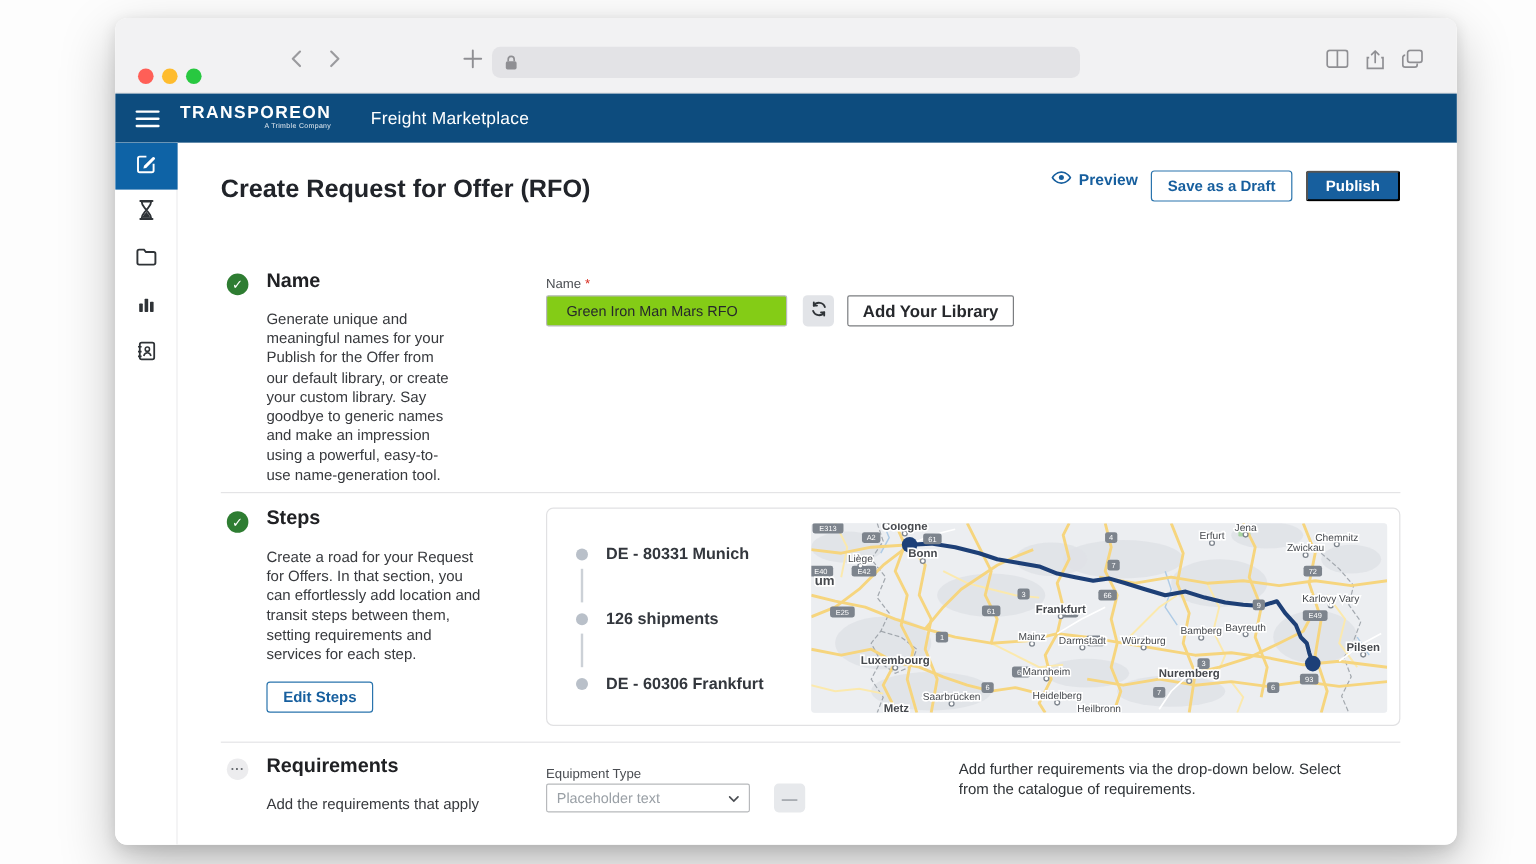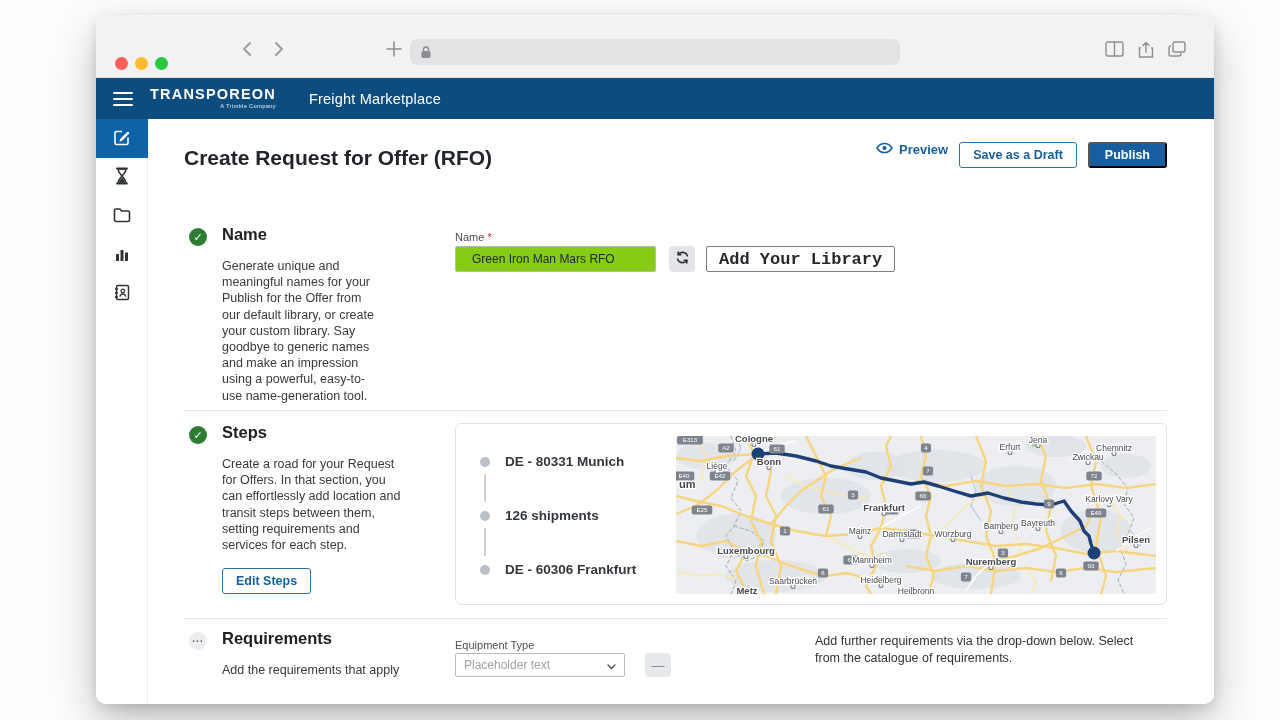--- a/index.html
+++ b/index.html
@@ -53,32 +53,32 @@
 
   .check-circle { position:absolute; width:18px; height:18px; border-radius:50%; background:#2e7d32; color:#fff; font-size:11px; font-weight:700; display:flex; align-items:center; justify-content:center; font-family:"DejaVu Sans",sans-serif; }
   .dots-circle { position:absolute; width:18px; height:18px; border-radius:50%; background:#ececee; color:#5f6368; font-size:10px; font-weight:700; letter-spacing:.5px; display:flex; align-items:center; justify-content:center; }
   .sec-title { position:absolute; font-size:16.5px; font-weight:600; color:#202124; }
   .sec-desc { position:absolute; font-size:12.5px; line-height:16.2px; color:#37393d; }
 
   .field-label { position:absolute; font-size:11px; color:#4a4d52; }
   .req-star { color:#d93025; }
   .text-input { position:absolute; width:201px; height:26px; border:1px solid #b7b9bc; border-radius:2px; font-size:12px; color:#26282c; padding:0 16px; font-family:inherit; background:#84cc16; }
   .icon-btn { position:absolute; width:26px; height:26px; background:#e2e4e8; border:none; border-radius:4px; display:flex; align-items:center; justify-content:center; cursor:pointer; color:#2f3337; }
-  .btn-outline-dark { position:absolute; height:26px; background:#fff; border:1px solid #7b7d80; border-radius:2px; color:#26282c; font-size:17px; font-weight:600; padding:0 12px; display:flex; align-items:center; cursor:pointer; font-family:Liberation Mono, monospace; }
+  .btn-outline-dark { position:absolute; height:26px; background:#fff; border:1px solid #7b7d80; border-radius:2px; color:#26282c; font-size:14px; font-weight:600; padding:0 12px; display:flex; align-items:center; cursor:pointer; font-family:Liberation Sans, sans-serif; }
 
   .steps-card { position:absolute; left:307px; top:304px; width:712px; height:182px; border:1px solid #e1e1e3; border-radius:6px; background:#fff; }
   .step-dot { position:absolute; left:24px; width:10px; height:10px; border-radius:50%; background:#b9c0c9; }
   .step-line { position:absolute; left:28px; width:2px; background:#ccd1d7; }
   .step-label { position:absolute; left:49px; font-size:13.5px; font-weight:600; color:#33373d; }
   .map-wrap { position:absolute; left:220px; top:12px; width:480px; height:158px; border-radius:3px; overflow:hidden; background:#eceef1; }
 
   .fake-select { position:absolute; width:170px; height:24px; border:1px solid #b7b9bc; border-radius:2px; background:#fff; display:flex; align-items:center; padding:0 8px; cursor:pointer; }
   .fake-select .ph { font-size:12px; color:#9aa0a6; flex:1; }
   .minus-btn { position:absolute; width:26px; height:24px; background:#e7e9ec; border:none; border-radius:4px; color:#7d828a; font-size:13px; display:flex; align-items:center; justify-content:center; cursor:pointer; }
-  .req-note { position:absolute; font-size:12.5px; line-height:16.5px; color:#2f3337;margin-left:16px; }
+  .req-note { position:absolute; font-size:12.5px; line-height:16.5px; color:#2f3337; }
 </style>
 </head>
 <body>
 
 <div class="window">
 
   <div class="chrome">
     <span class="traffic t-red"></span>
     <span class="traffic t-yellow"></span>
     <span class="traffic t-green"></span>

